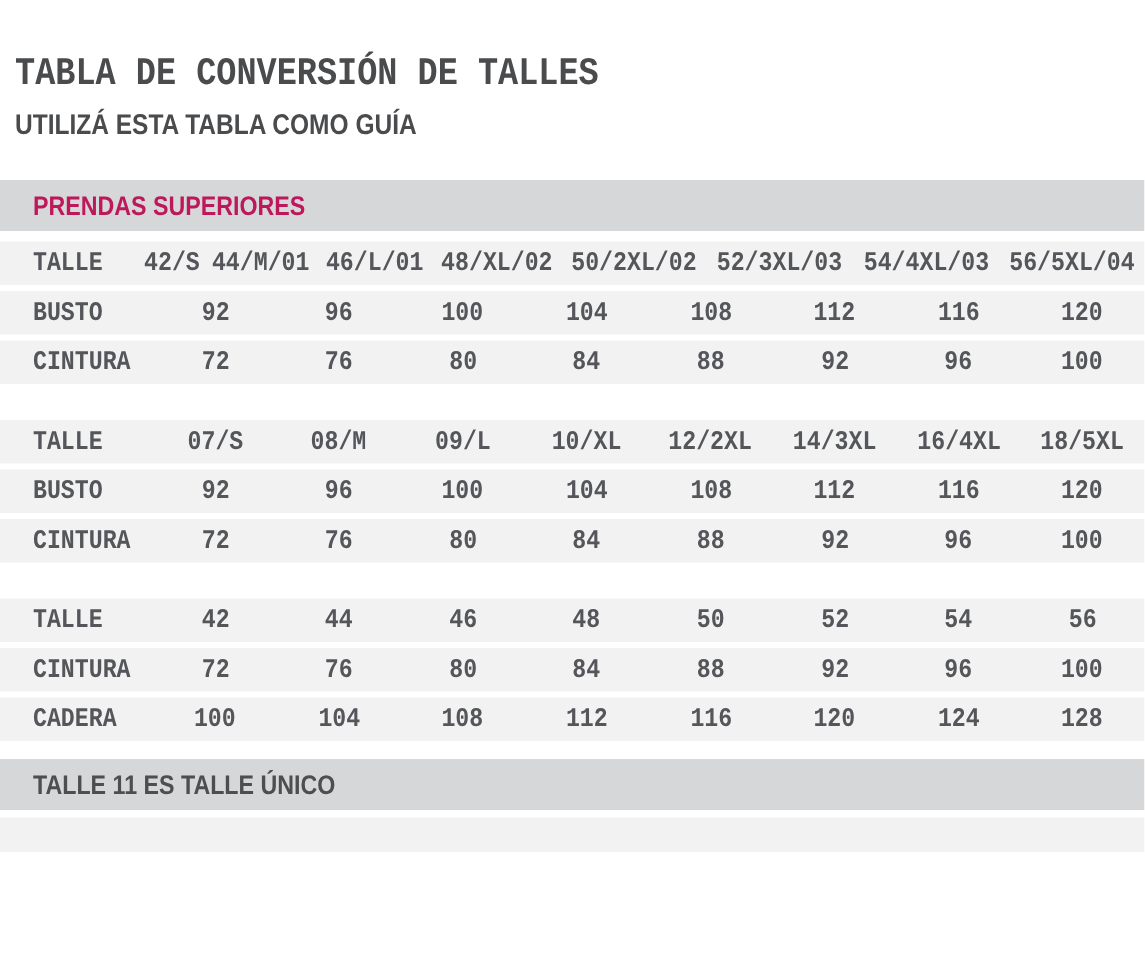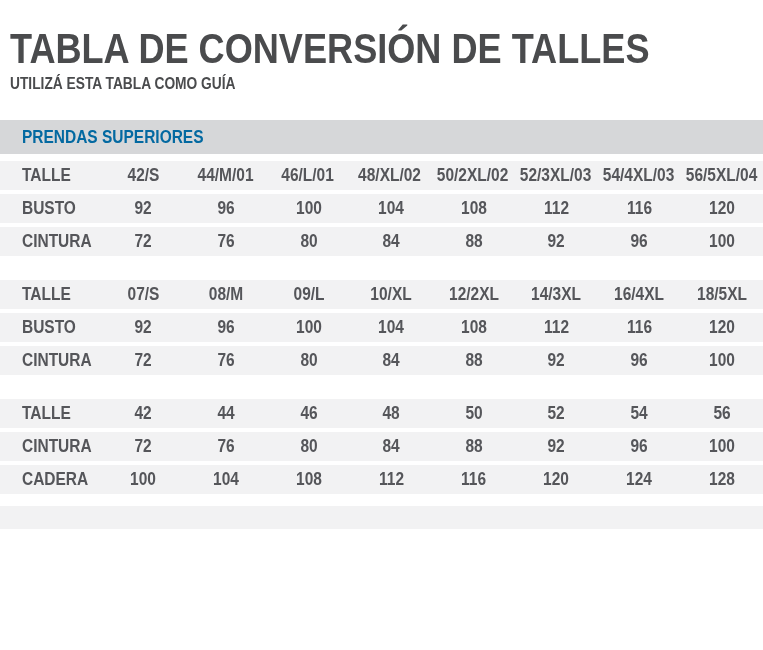--- a/index.html
+++ b/index.html
@@ -18,47 +18,48 @@
     transform: scaleX(0.86);
     transform-origin: 0 50%;
     white-space: nowrap;
     font-weight: bold;
   }
   .cc { transform-origin: 50% 50%; }
 
   .page-header { padding: 33px 0 0 10px; }
   .title {
     margin: 0;
-    font-size: 42px;
+    font-size: 26px;
     line-height: 32px;
     color: #4a4b4d;
+    font-family: Liberation Mono, monospace;
   }
   .subtitle {
     margin: 9px 0 0 0;
-    font-size: 16px;
+    font-size: 19px;
     line-height: 19px;
     color: #4a4b4d;
   }
 
   .content { margin-top: 27px; }
 
   .size-section { margin-bottom: 24px; }
   .size-section:last-of-type { margin-bottom: 12px; }
 
   .section-bar {
     height: 34px;
     background: #d6d7d9;
     display: flex;
     align-items: center;
     padding-left: 22px;
     font-size: 18px;
-    color: #0369a1;
-  }
-
-  .rows { margin-top: 7px; }
+    color: #be185d;
+  }
+
+  .rows { margin-top: 7px; font-family: Liberation Mono, monospace; }
   .row {
     display: flex;
     align-items: center;
     height: 29px;
     background: #f2f2f3;
     margin-bottom: 4px;
     font-size: 18px;
     color: #55565a;
   }
   .row:last-child { margin-bottom: 0; }
@@ -200,15 +201,18 @@
         <div class="cell"><span class="cx cc">108</span></div>
         <div class="cell"><span class="cx cc">112</span></div>
         <div class="cell"><span class="cx cc">116</span></div>
         <div class="cell"><span class="cx cc">120</span></div>
         <div class="cell"><span class="cx cc">124</span></div>
         <div class="cell"><span class="cx cc">128</span></div>
       </div>
     </div>
   </section>
 
+  <div class="footer-bar">
+    <span class="cx">TALLE 11 ES TALLE ÚNICO</span>
+  </div>
   <div class="footer-strip"></div>
 
 </main>
 
 </body></html>

